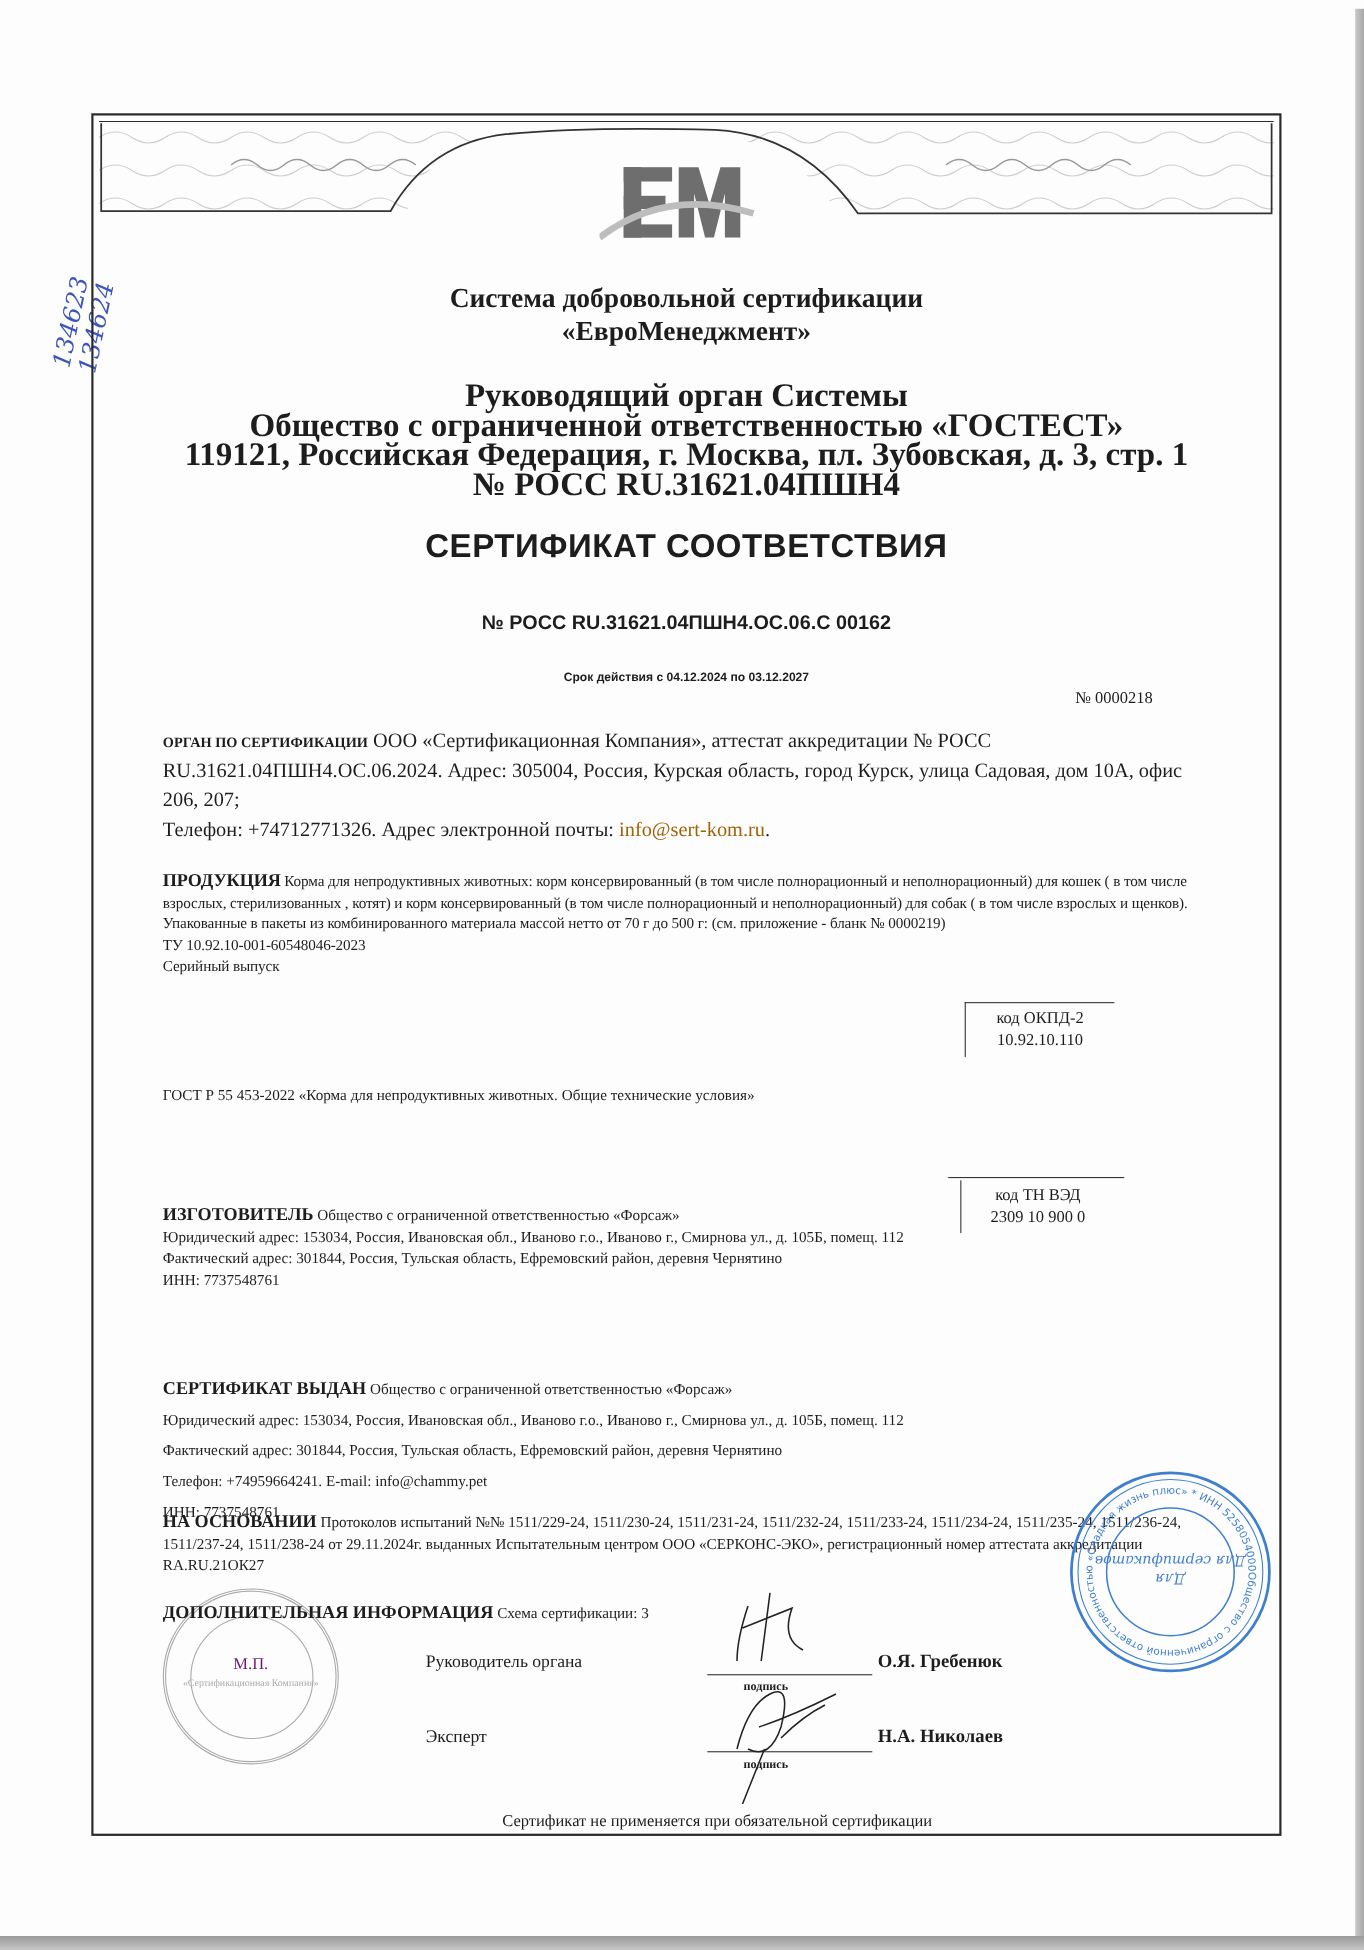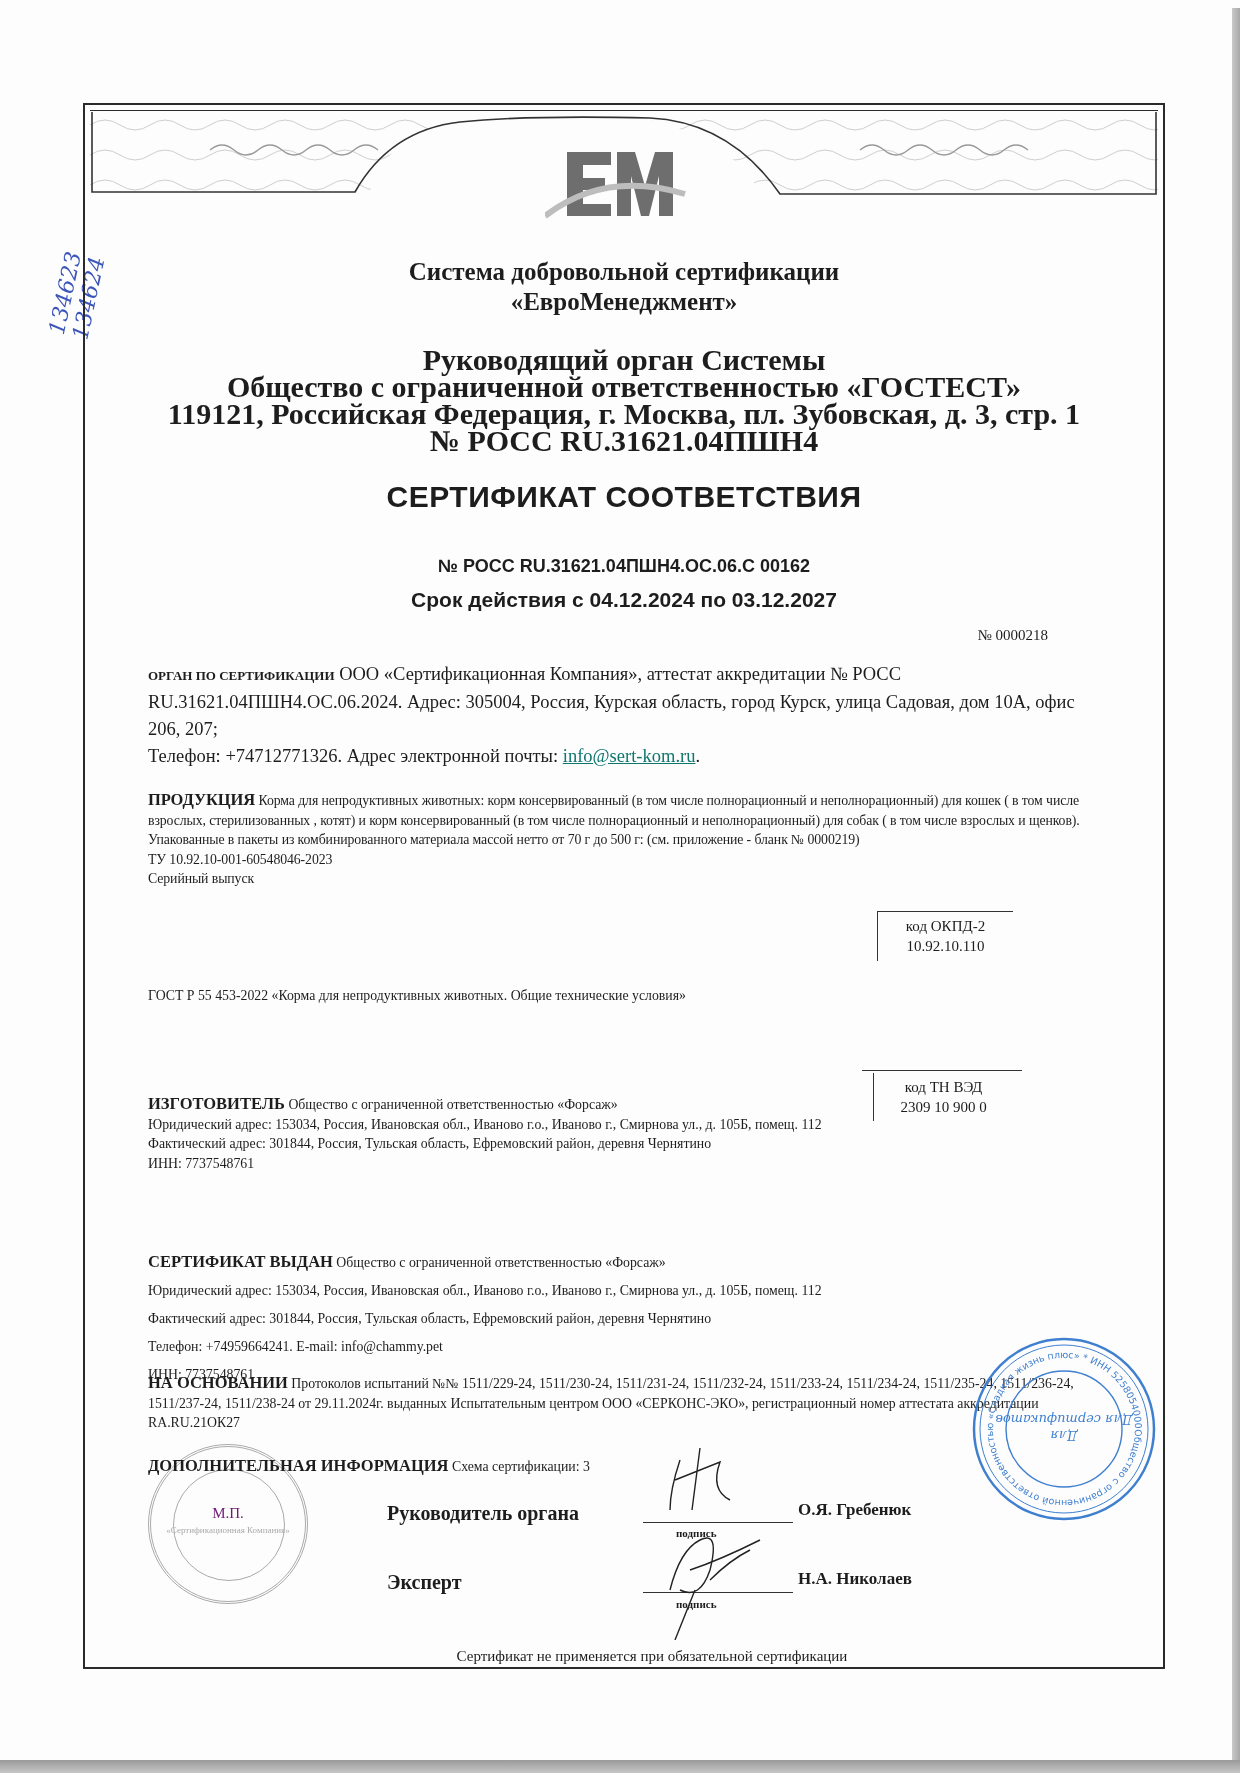--- a/index.html
+++ b/index.html
@@ -18,48 +18,48 @@
   .handwritten div { margin-bottom: 2px; }
   .hw-wrap { position: absolute; left: 28px; top: 220px; width: 60px; height: 110px; }
 
   .logo { position: absolute; left: 545px; top: 150px; width: 150px; height: 70px; }
 
   .center { position: absolute; left: 83px; width: 1082px; text-align: center; }
   .t-system { top: 257px; font-size: 25px; font-weight: bold; line-height: 30px; }
   .t-gov { top: 346px; font-size: 30px; font-weight: bold; line-height: 27px; }
   .t-cert { top: 480px; font-family: "Liberation Sans", sans-serif; font-size: 30px; font-weight: bold; letter-spacing: 0.5px; }
   .t-num { top: 556px; font-family: "Liberation Sans", sans-serif; font-size: 18px; font-weight: bold; }
-  .t-validity { top: 588px; font-family: "Liberation Sans", sans-serif; font-size: 21px; font-weight: bold; }
+  .t-validity { top: 610px; font-family: "Liberation Sans", sans-serif; font-size: 11px; font-weight: bold; }
 
   .blank-num { position: absolute; right: 192px; top: 627px; font-size: 15px; }
 
   .section { position: absolute; left: 148px; width: 950px; }
   .s-organ { top: 661px; font-size: 18.5px; line-height: 27px; }
   .s-organ .lbl { font-weight: bold; font-size: 13px; }
-  .s-organ a { color: #0f766e; text-decoration: underline; }
+  .s-organ a { color: #a16207; }
 
   .s-prod { top: 790px; font-size: 13.8px; line-height: 19.5px; letter-spacing: -0.1px; }
   .lbl-b { font-weight: bold; font-size: 16.5px; }
 
   .codebox { position: absolute; border-left: 1.5px solid #333; border-top: 1.5px solid #333; font-size: 15px; text-align: center; line-height: 20px; padding-top: 4px; }
   .code-okpd { left: 877px; top: 911px; width: 135px; height: 45px; }
   .code-tnved { left: 873px; top: 1073px; width: 139px; height: 44px; border-top: none; }
 
   .s-norm { top: 986px; font-size: 13.8px; line-height: 19.5px; }
   .s-norm .h { font-weight: bold; font-size: 16px; line-height: 22px; }
   .norm-line { position: absolute; left: 862px; top: 1070px; width: 160px; border-top: 1.2px solid #333; }
 
   .s-maker { top: 1094px; font-size: 13.8px; line-height: 19.5px; }
   .s-issued { top: 1248px; font-size: 13.8px; line-height: 28px; }
   .s-basis { top: 1373px; font-size: 13.8px; line-height: 19.5px; width: 960px; }
   .s-basis .lbl-b, .s-issued .lbl-b, .s-maker .lbl-b { font-size: 16.5px; }
 
   .s-extra { position: absolute; left: 148px; top: 1456px; font-size: 13.8px; }
 
-  .sig-role { position: absolute; font-size: 20px; font-weight: bold; }
+  .sig-role { position: absolute; font-size: 16px; font-weight: normal; }
   .sig-line { position: absolute; border-top: 1.5px solid #333; width: 150px; }
   .sig-name { position: absolute; font-size: 17px; font-weight: bold; }
   .sig-cap { position: absolute; font-size: 11px; font-weight: bold; }
 
   .footer-note { position: absolute; left: 83px; top: 1648px; width: 1082px; text-align: center; font-size: 15px; margin-left: 28px; }
 
   .stamp-grey { position: absolute; left: 148px; top: 1444px; width: 160px; height: 160px; border-radius: 50%; border: 3px double #aaa; box-sizing: border-box; }
   .stamp-grey .inner { position: absolute; left: 22px; top: 22px; width: 110px; height: 110px; border-radius: 50%; border: 1.5px solid #aaa; }
   .stamp-grey .mp { position: absolute; left: 0; width: 100%; top: 58px; text-align: center; font-size: 15px; color: #701a75; }
   .stamp-grey .sub { position: absolute; left: 0; width: 100%; top: 78px; text-align: center; font-size: 9px; color: #aaa; }

